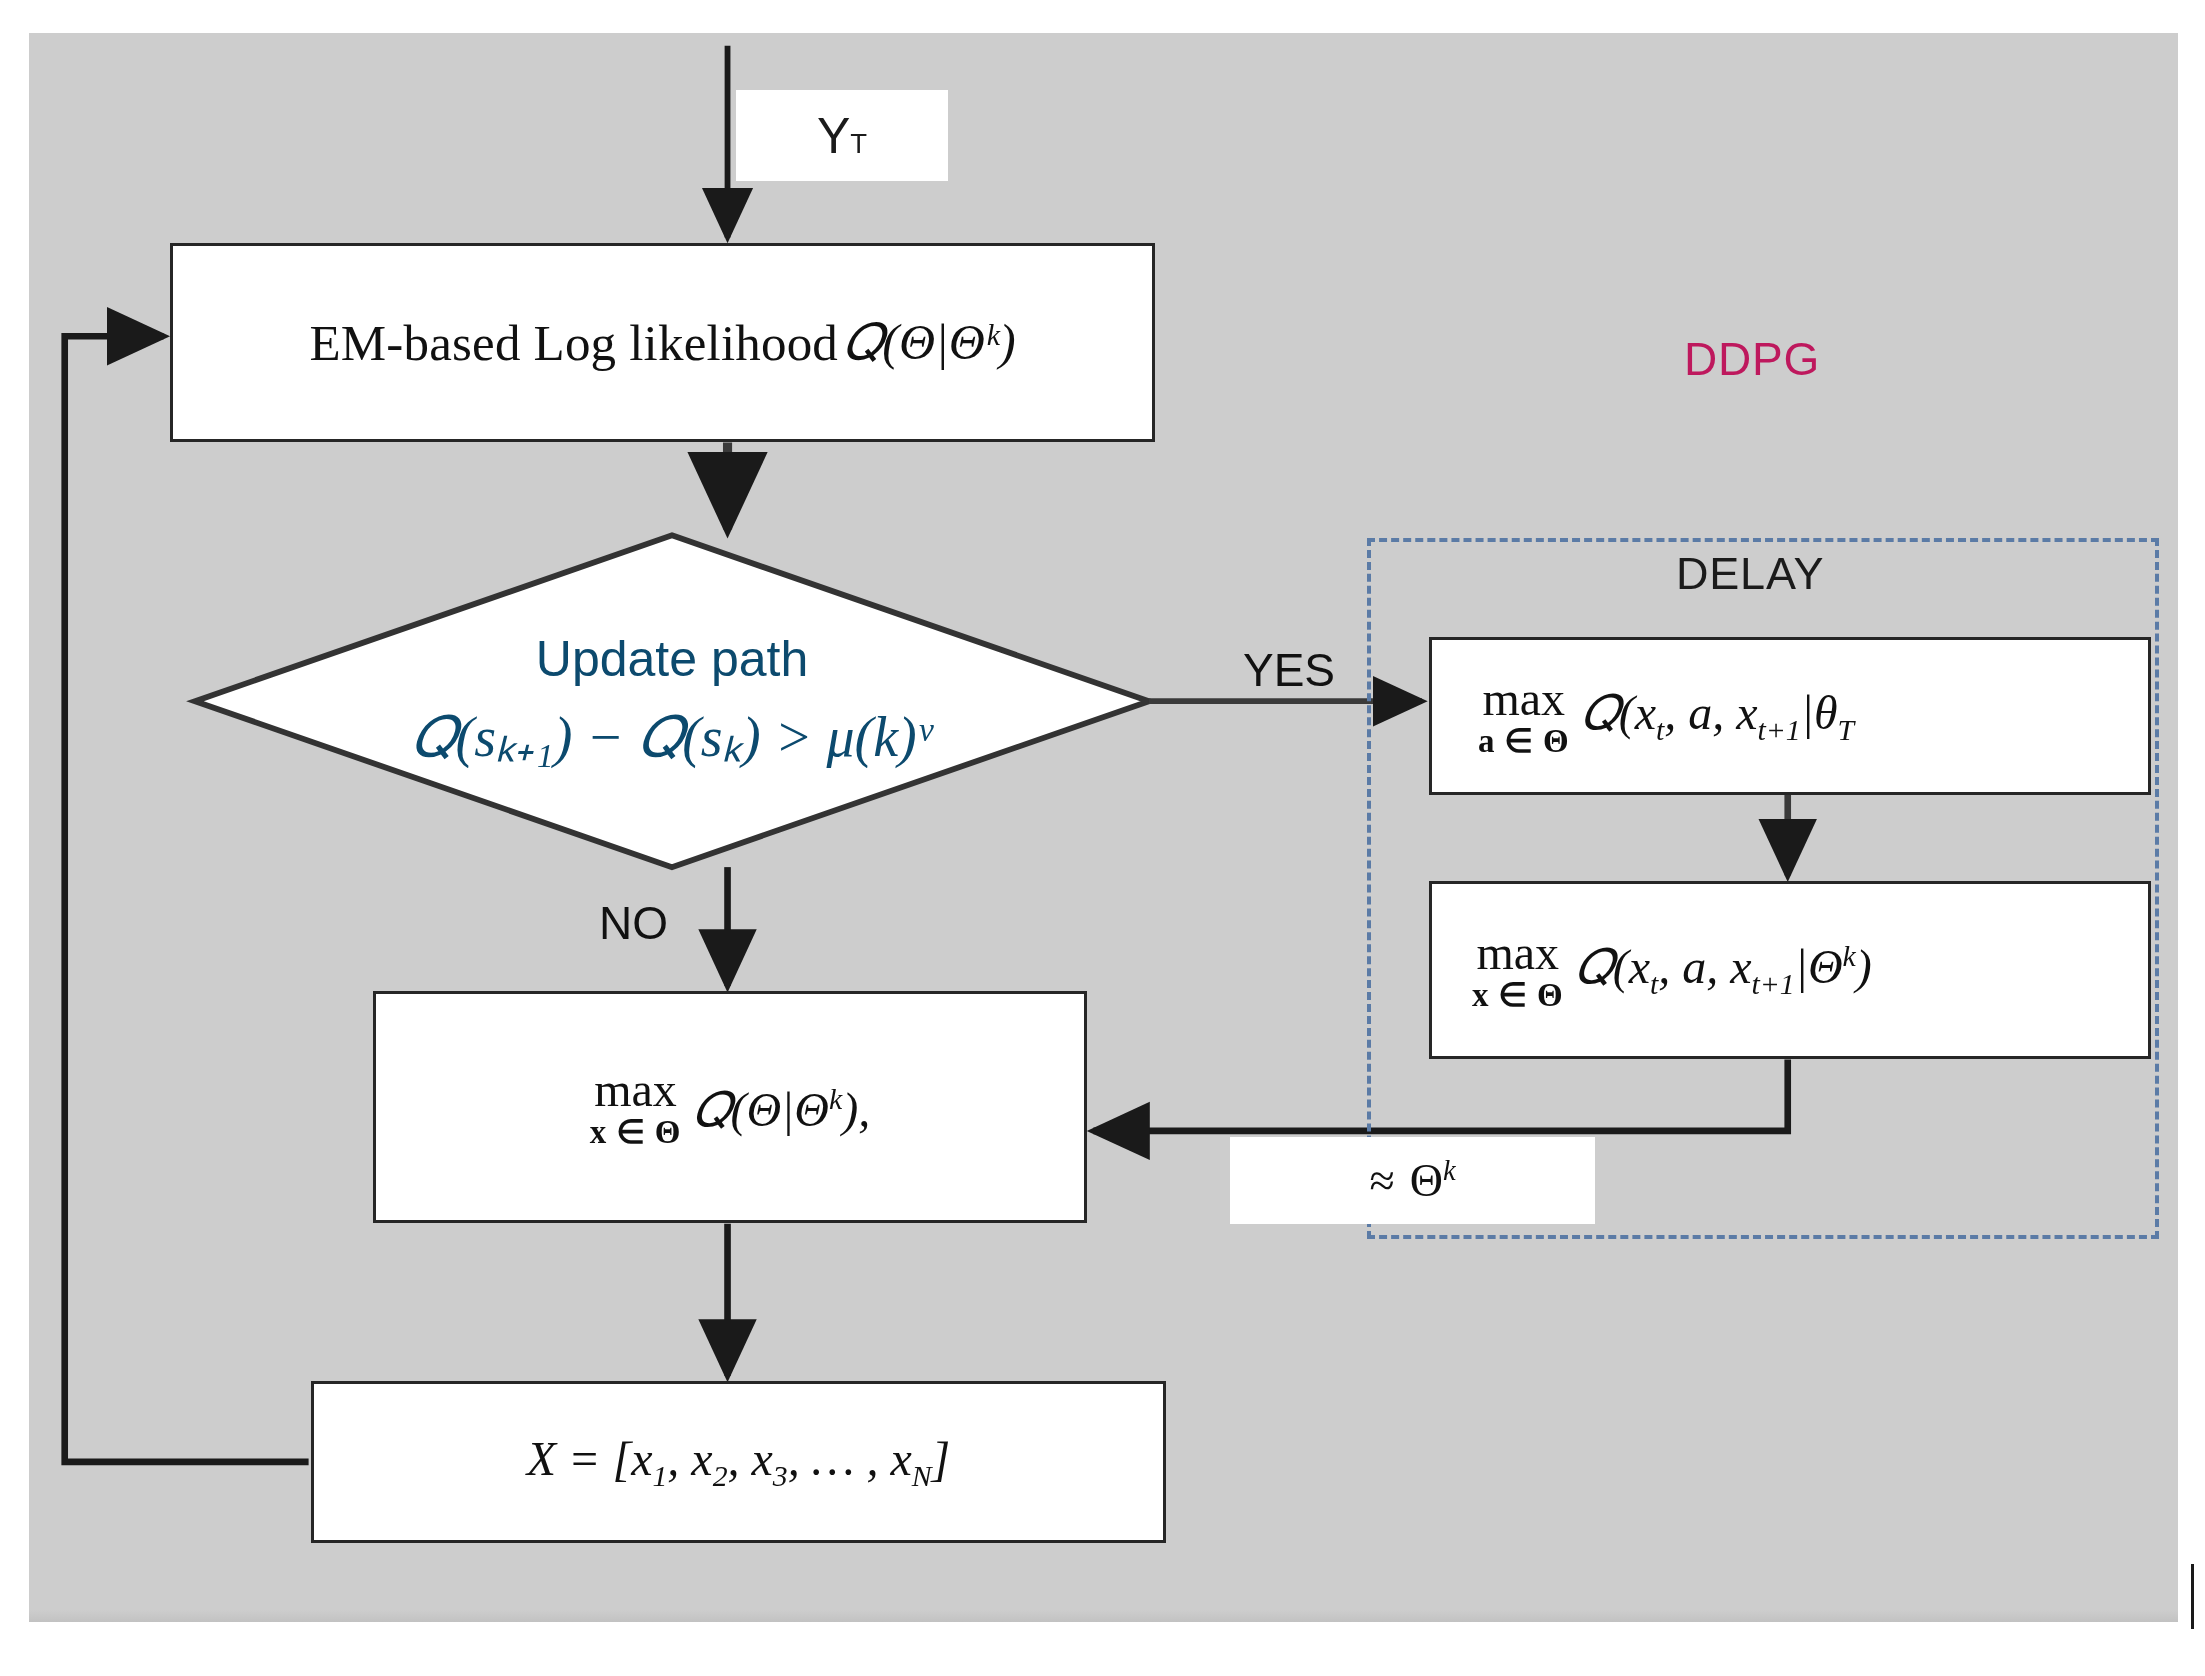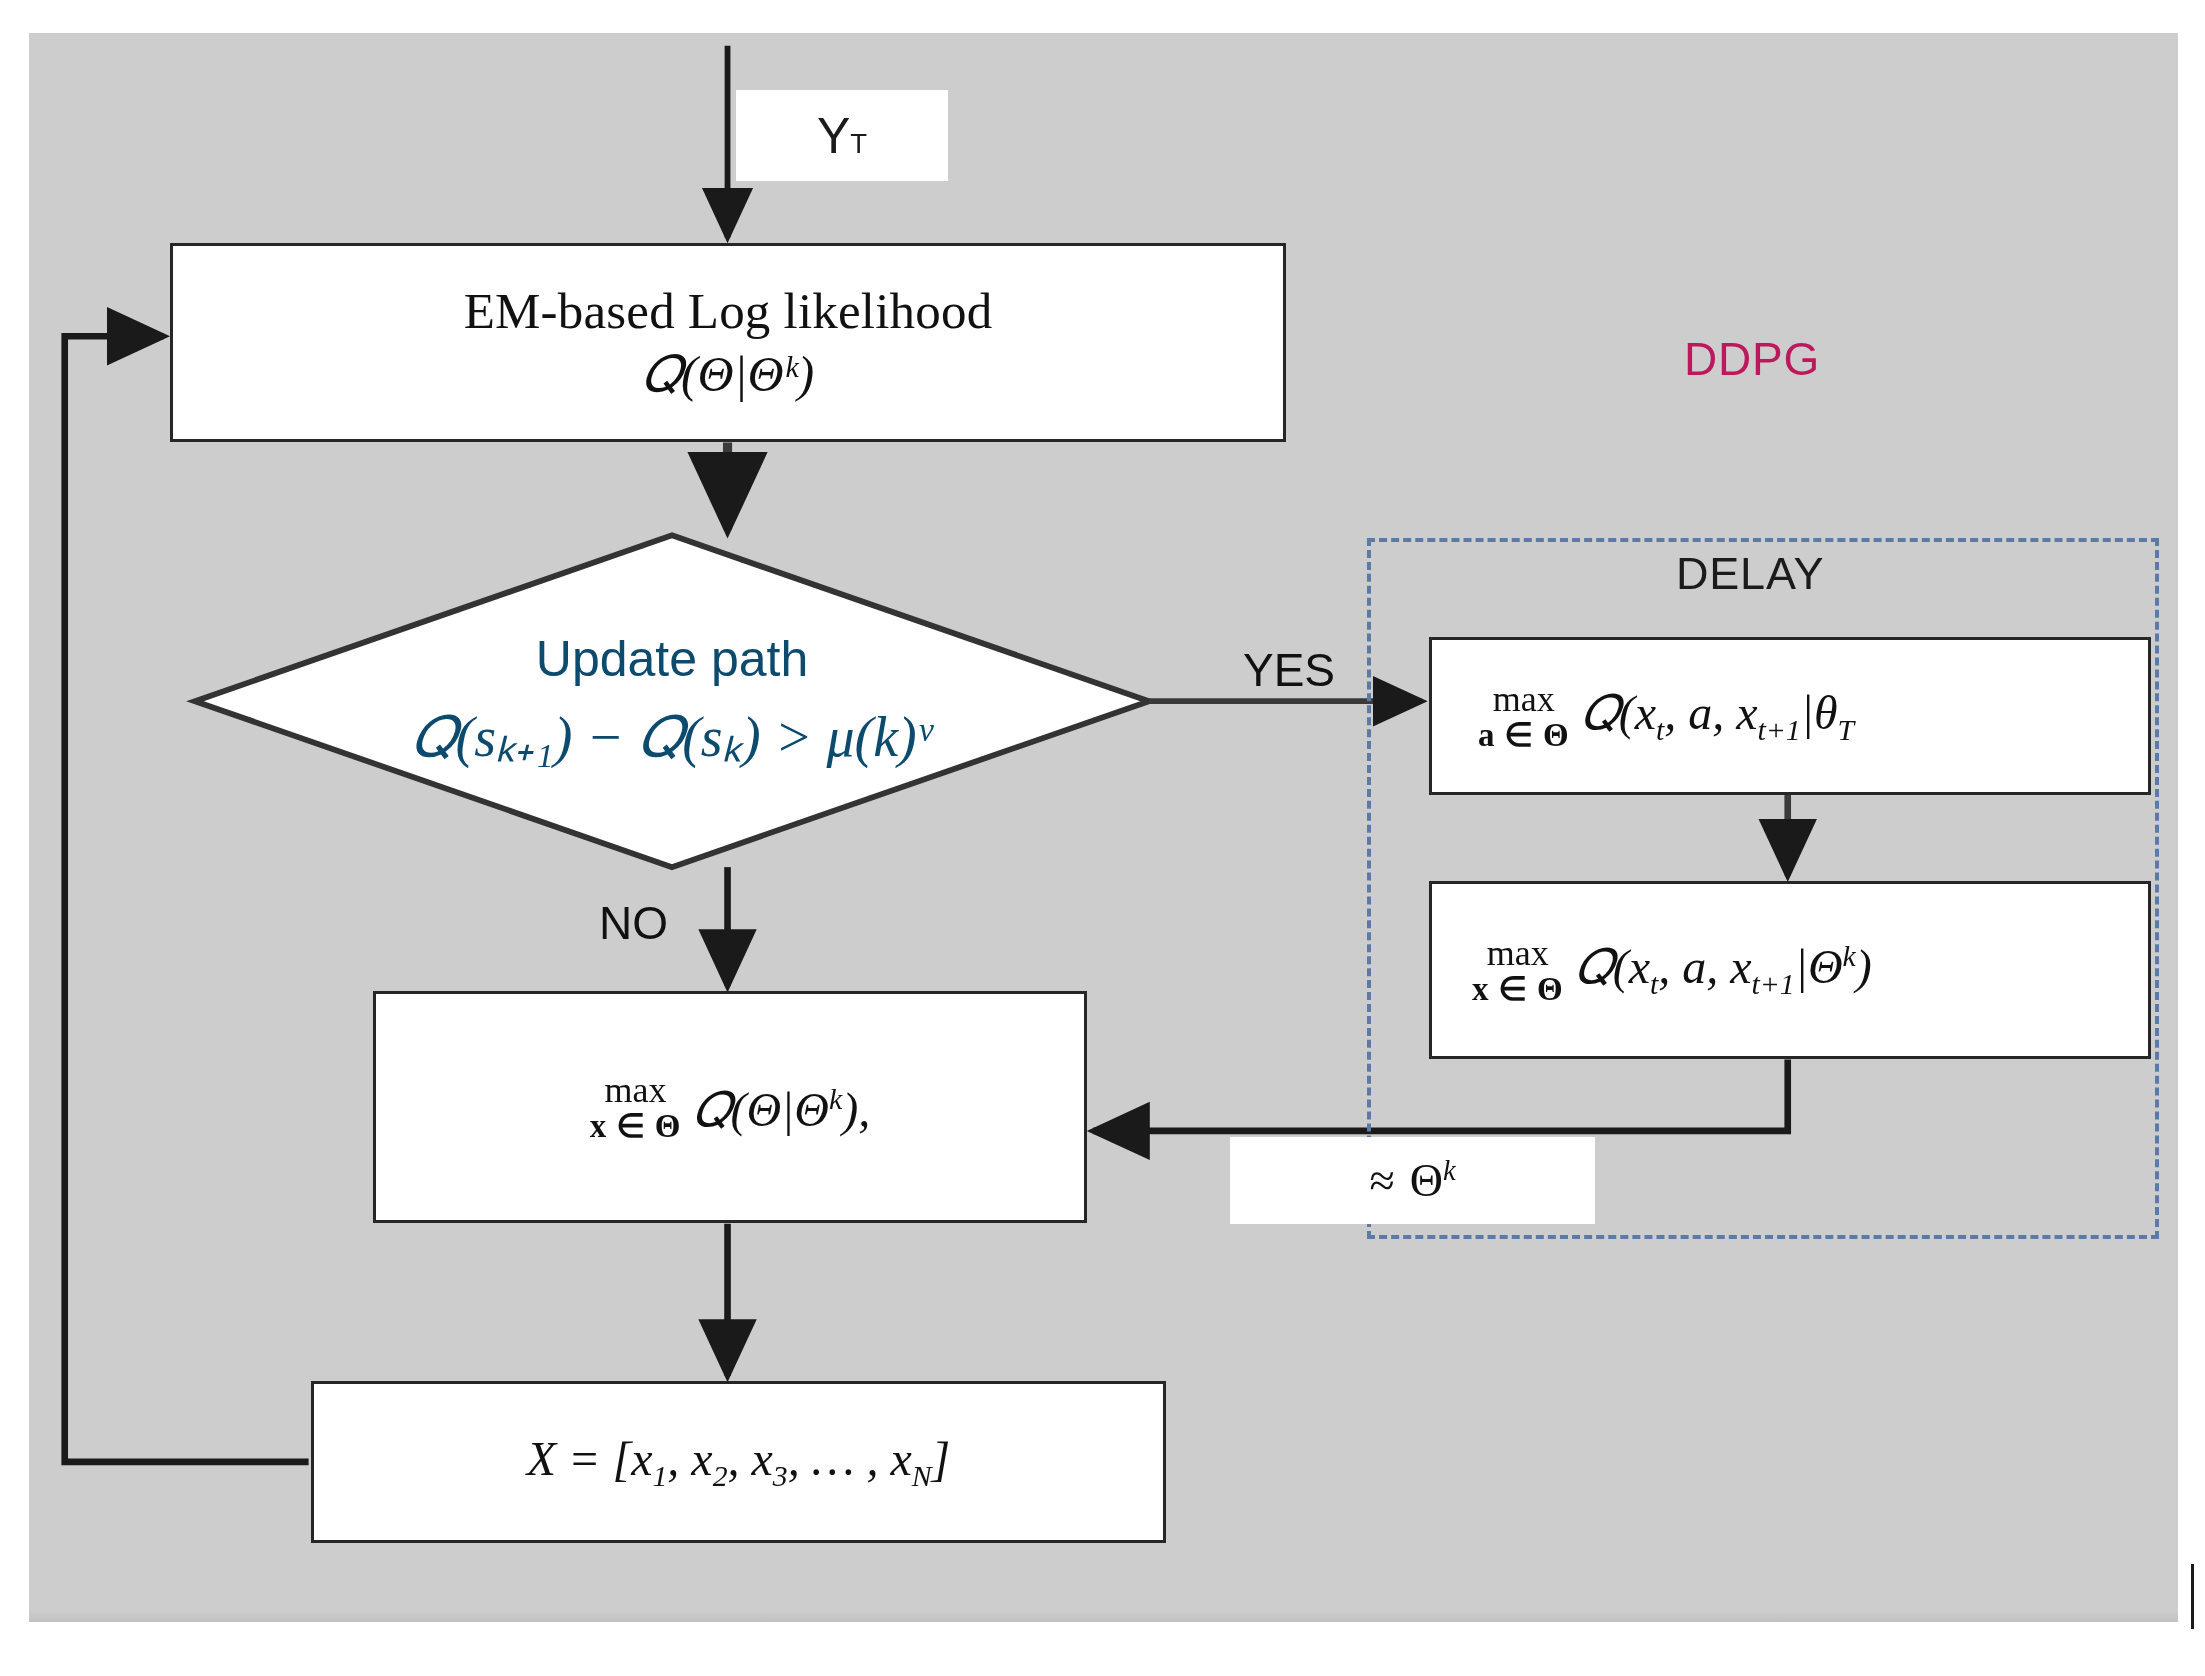--- a/index.html
+++ b/index.html
@@ -31,21 +31,21 @@
 
   
   #yt-label{
     position:absolute;left:736px;top:90px;width:212px;height:91px;
     background:#ffffff;display:flex;align-items:center;justify-content:center;
     font-family:"Liberation Sans",sans-serif;font-size:50px;color:#1b1b1b;
   }
   #yt-label sub{font-size:0.55em;vertical-align:baseline;position:relative;top:8.3px;}
 
   
-  #em-box{left:170px;top:243px;width:1116px;height:199px;flex-direction:column;gap:5px;}
+  #em-box{left:170px;top:243px;width:985px;height:199px;gap:5px;}
   #em-title{font-family:"Liberation Serif",serif;font-size:51px;letter-spacing:0.2px;}
   #em-formula{font-family:"Liberation Serif",serif;font-style:italic;font-size:50px;}
 
   
   #diamond-wrap{
     position:absolute;left:195px;top:535px;width:954px;height:332px;
   }
   #diamond-text{
     position:absolute;left:0;top:0;width:954px;height:332px;
     display:flex;flex-direction:column;align-items:center;justify-content:center;gap:8.3px;
@@ -77,21 +77,21 @@
   #ddpg-region{
     position:absolute;left:1367px;top:538px;width:792px;height:701px;
     border:4.1px dashed #5b7ba6;box-sizing:border-box;
   }
 
   
   #delay-box-1{left:1429px;top:637px;width:722px;height:158px;justify-content:flex-start;padding-left:46px;overflow:hidden;}
   #delay-box-2{left:1429px;top:881px;width:722px;height:178px;justify-content:flex-start;padding-left:40px;}
 
   .maxop{display:inline-flex;flex-direction:column;align-items:center;line-height:1;font-family:"Liberation Serif",serif;}
-  .maxop .top{font-size:36px;}
+  .maxop .top{font-size:48px;}
   .maxop .bot{font-size:33px;font-weight:bold;margin-top:2px;letter-spacing:0.8px;}
   .qexpr{font-family:"Liberation Serif",serif;font-style:italic;font-size:48px;margin-left:11.6px;white-space:nowrap;}
 
   
   .branch-label{position:absolute;font-family:"Liberation Sans",sans-serif;font-size:46px;color:#111;}
   #yes-label{left:1243px;top:643px;}
   #no-label{left:599px;top:896px;}
 
   
   #approx-label{

